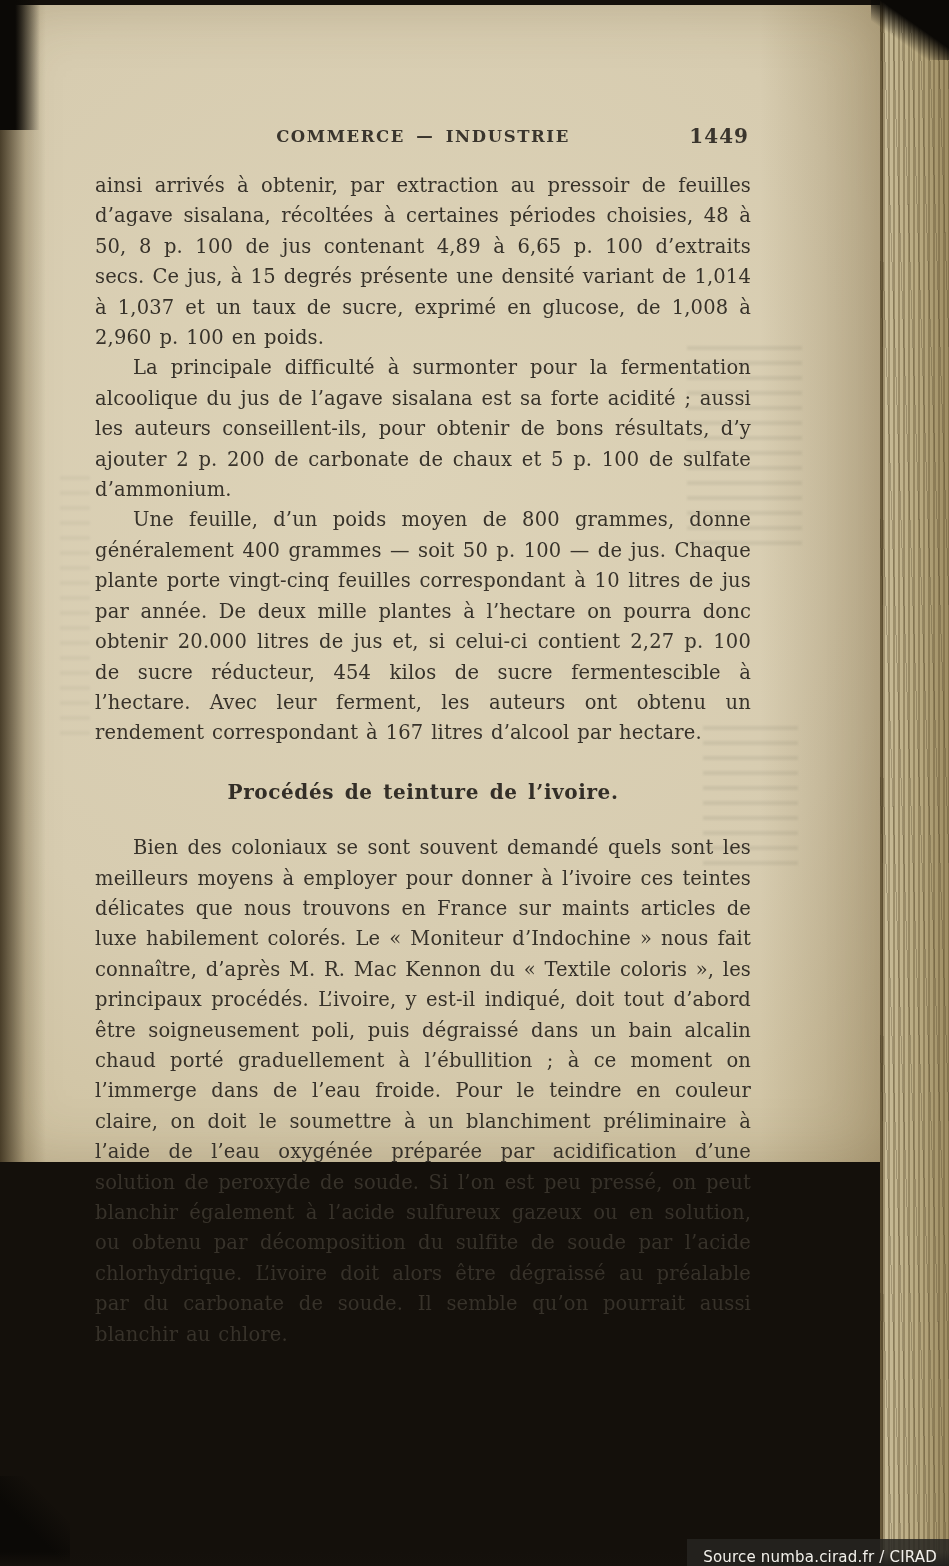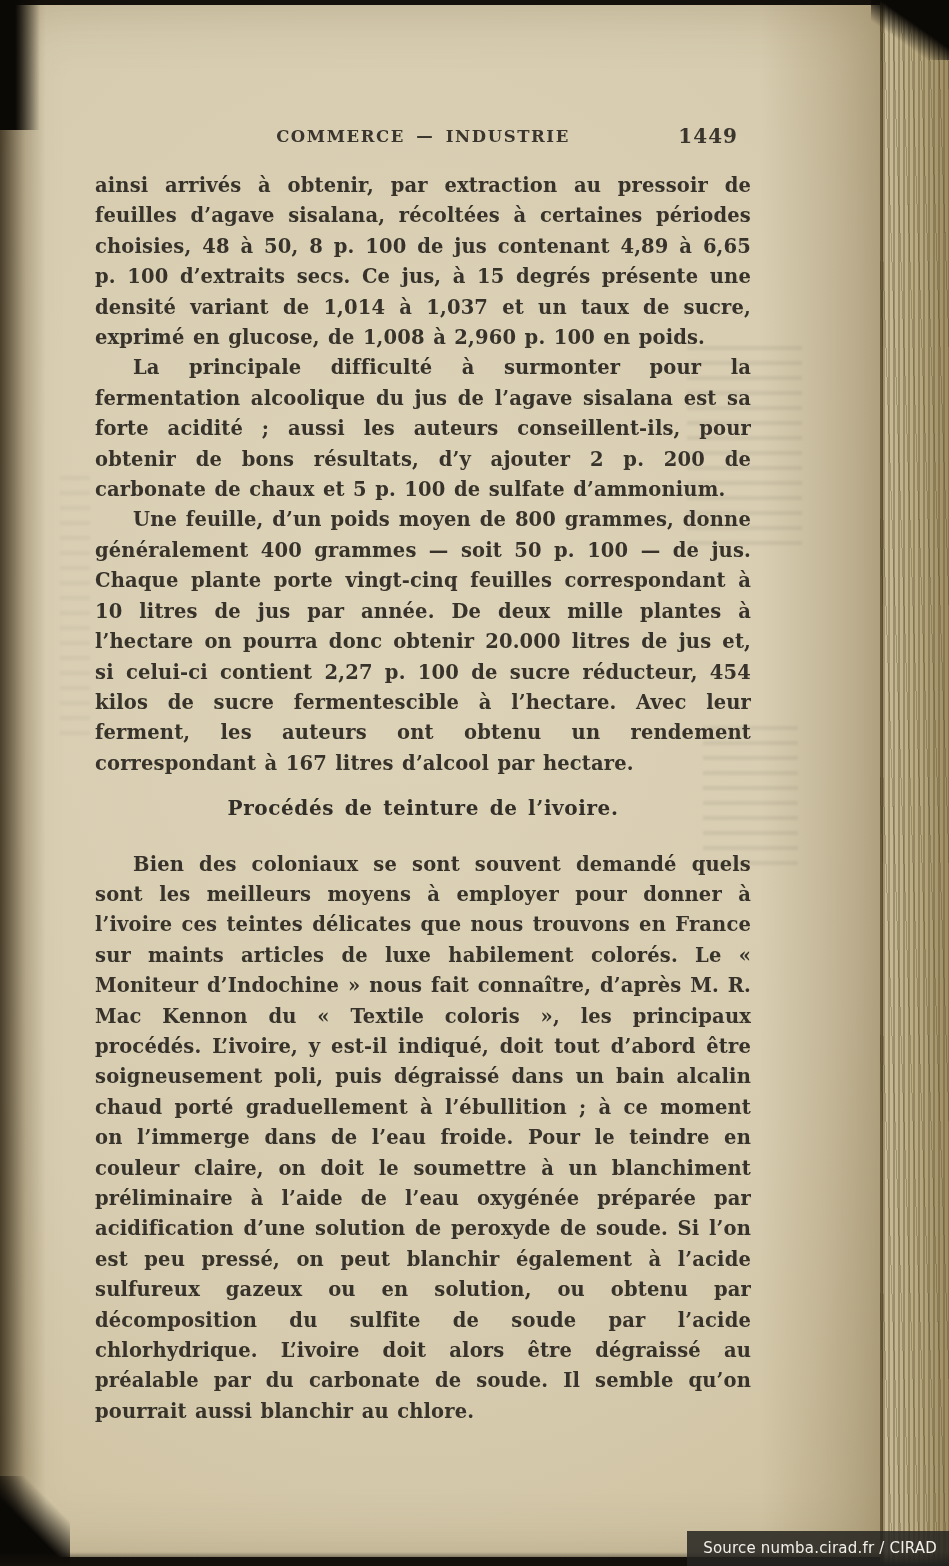--- a/index.html
+++ b/index.html
@@ -5,21 +5,21 @@
   html,body{margin:0;padding:0;background:#14100b;}
   .scan{
     position:relative;
     width:949px;height:1566px;
     overflow:hidden;
     background:#14100b;
     font-family:"DejaVu Serif","Liberation Serif",serif;
   }
   
   .paper{
-    position:absolute;left:0;top:5px;width:890px;height:1552px;
+    position:absolute;left:0;top:5px;width:890px;height:1157px;
     background:
       radial-gradient(120% 90% at 45% 40%, #ddd3b8 0%, #d7ccb0 50%, #cdc09e 82%, #c0b28c 100%);
     box-shadow:inset 0 0 60px rgba(90,70,35,.25);
   }
   .paper::after{ 
     content:"";position:absolute;right:0;top:0;width:130px;height:100%;
     background:linear-gradient(90deg, rgba(140,120,80,0), rgba(130,110,70,.42));
   }
   .binding{
     position:absolute;top:0;left:0;width:46px;height:100%;
@@ -53,44 +53,44 @@
   .ghost.g3{left:60px;top:470px;width:30px;height:260px;opacity:.6;}
   
   .page-header{
     position:absolute;top:122px;left:95px;width:656px;
     text-align:center;color:#3a352d;
   }
   .header-title{
     font-size:16.5px;font-weight:bold;letter-spacing:1.6px;word-spacing:4px;
   }
   .page-number{
-    position:absolute;right:13px;top:-3px;
+    position:absolute;right:2px;top:-3px;
     font-size:20px;font-weight:bold;letter-spacing:1px;
   }
   .body-text{
     position:absolute;top:166px;left:95px;width:656px;
     font-size:19.5px;line-height:30.4px;
     color:#37322a;
     text-align:justify;
     letter-spacing:.15px;word-spacing:1.5px;
   }
-  .para{margin:0;font-weight:bold;}
+  .para{margin:0;}
   .para.indent{text-indent:38px;}
   .section-heading{
-    margin:14px 0 26px;
+    margin:28px 0 26px;
     text-align:center;text-indent:0;
     font-size:20px;font-weight:bold;
     letter-spacing:.6px;word-spacing:3px;
     color:#332e27;
   }
   
   .watermark{
     position:absolute;right:0;bottom:0;height:27px;
-    display:flex;align-items:flex-start;
-    padding:8px 12px 0 16px;
+    display:flex;align-items:flex-end;
+    padding:0 12px 0 16px;
     background:rgba(38,36,33,.85);
     color:#f2f0ea;
     font-family:"DejaVu Sans","Liberation Sans",sans-serif;
     font-size:15px;letter-spacing:.2px;
   }
 </style>
 </head>
 <body>
 
 <div class="scan">

